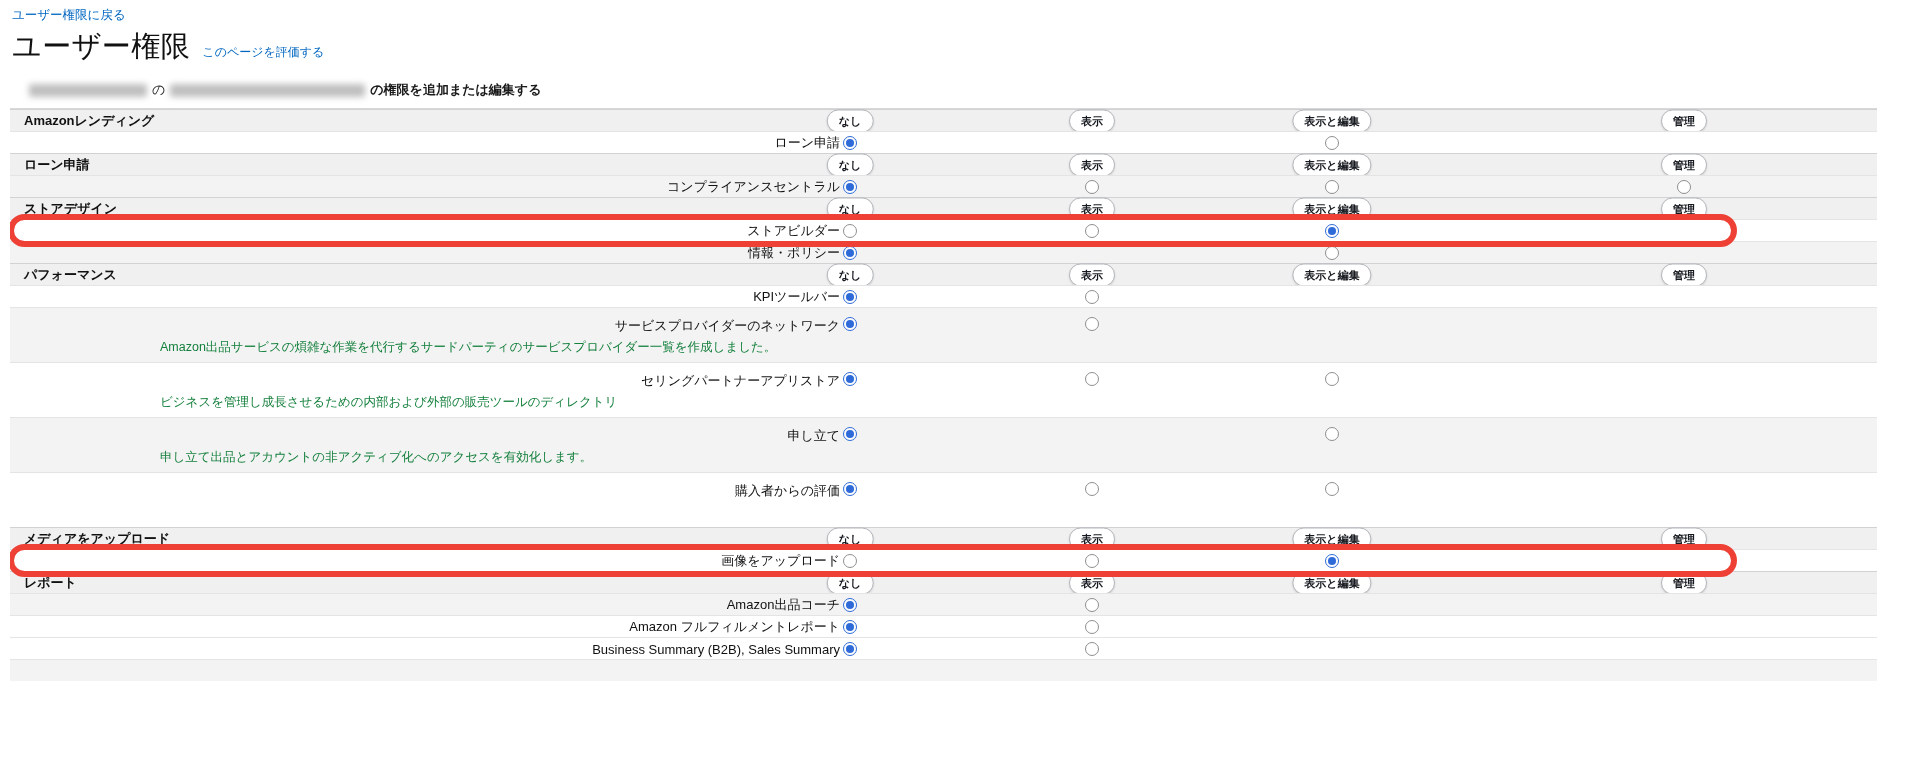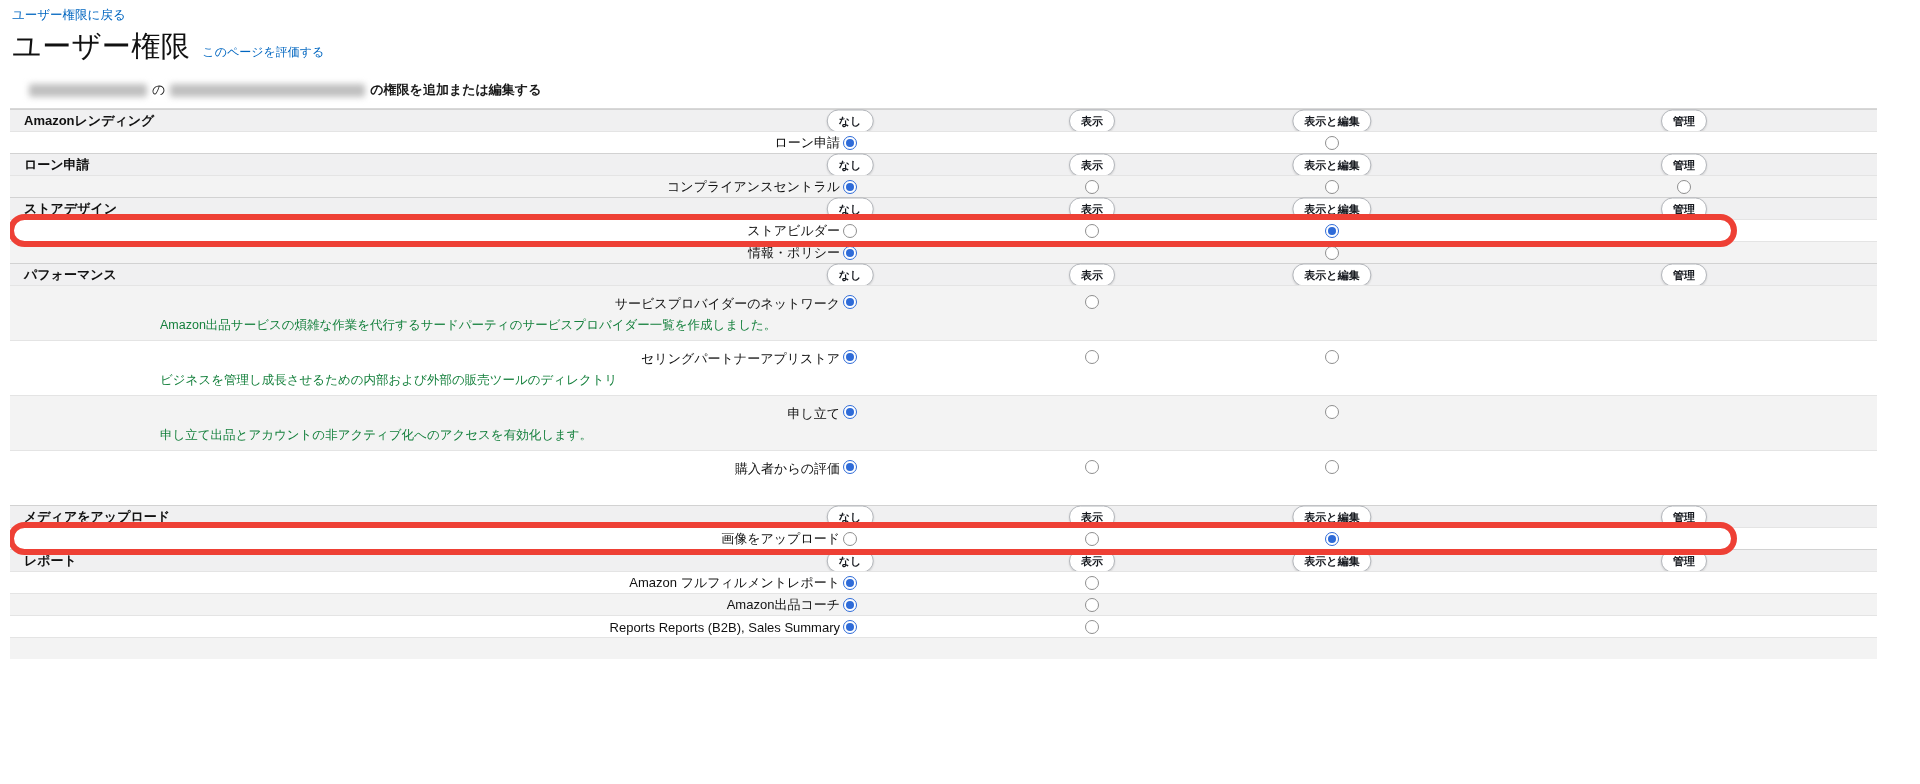--- a/index.html
+++ b/index.html
@@ -112,20 +112,25 @@
       <span class="radio selected" style="left: 840px;"></span>
       <span class="radio unselected" style="left: 1322px;"></span>
     </div>
     <div class="row short gray header">
       <span class="section-label">パフォーマンス</span>
       <button class="colbtn" style="left: 840px;">なし</button>
       <button class="colbtn" style="left: 1082px;">表示</button>
       <button class="colbtn" style="left: 1322px;">表示と編集</button>
       <button class="colbtn" style="left: 1674px;">管理</button>
     </div>
+    <div class="row short white">
+      <div class="perm-label">KPIツールバー</div>
+      <span class="radio selected" style="left: 840px;"></span>
+      <span class="radio unselected" style="left: 1082px;"></span>
+    </div>
     <div class="row tall gray">
       <div class="perm-label">サービスプロバイダーのネットワーク</div>
       <span class="radio selected" style="left: 840px;"></span>
       <span class="radio unselected" style="left: 1082px;"></span>
       <div class="desc">Amazon出品サービスの煩雑な作業を代行するサードパーティのサービスプロバイダー一覧を作成しました。</div>
     </div>
     <div class="row tall white">
       <div class="perm-label">セリングパートナーアプリストア</div>
       <span class="radio selected" style="left: 840px;"></span>
       <span class="radio unselected" style="left: 1082px;"></span>
@@ -158,29 +163,29 @@
       <span class="radio selected" style="left: 1322px;"></span>
       <div class="ring"></div>
     </div>
     <div class="row short gray header">
       <span class="section-label">レポート</span>
       <button class="colbtn" style="left: 840px;">なし</button>
       <button class="colbtn" style="left: 1082px;">表示</button>
       <button class="colbtn" style="left: 1322px;">表示と編集</button>
       <button class="colbtn" style="left: 1674px;">管理</button>
     </div>
-    <div class="row short white">
-      <div class="perm-label">Amazon フルフィルメントレポート</div>
-      <span class="radio selected" style="left: 840px;"></span>
-      <span class="radio unselected" style="left: 1082px;"></span>
-    </div>
     <div class="row short gray">
       <div class="perm-label">Amazon出品コーチ</div>
       <span class="radio selected" style="left: 840px;"></span>
       <span class="radio unselected" style="left: 1082px;"></span>
     </div>
     <div class="row short white">
-      <div class="perm-label">Reports Reports (B2B), Sales Summary</div>
+      <div class="perm-label">Amazon フルフィルメントレポート</div>
+      <span class="radio selected" style="left: 840px;"></span>
+      <span class="radio unselected" style="left: 1082px;"></span>
+    </div>
+    <div class="row short white">
+      <div class="perm-label">Business Summary (B2B), Sales Summary</div>
       <span class="radio selected" style="left: 840px;"></span>
       <span class="radio unselected" style="left: 1082px;"></span>
     </div>
     <div class="row short gray"></div>
   </div>
 
 </body></html>

